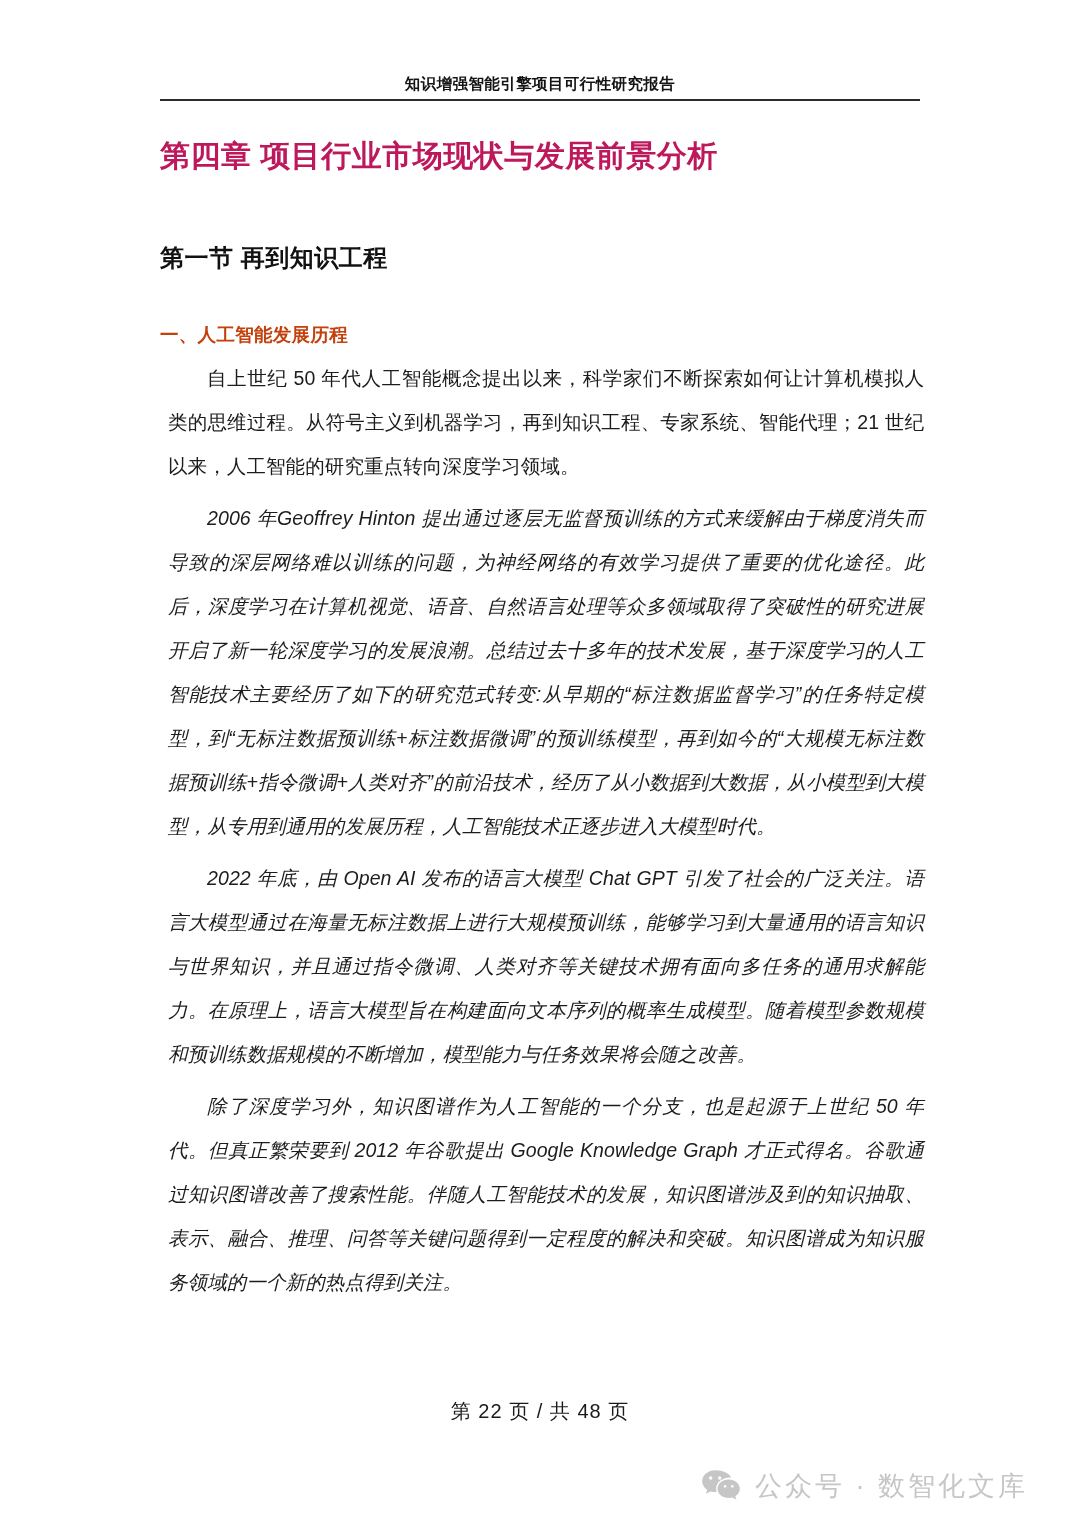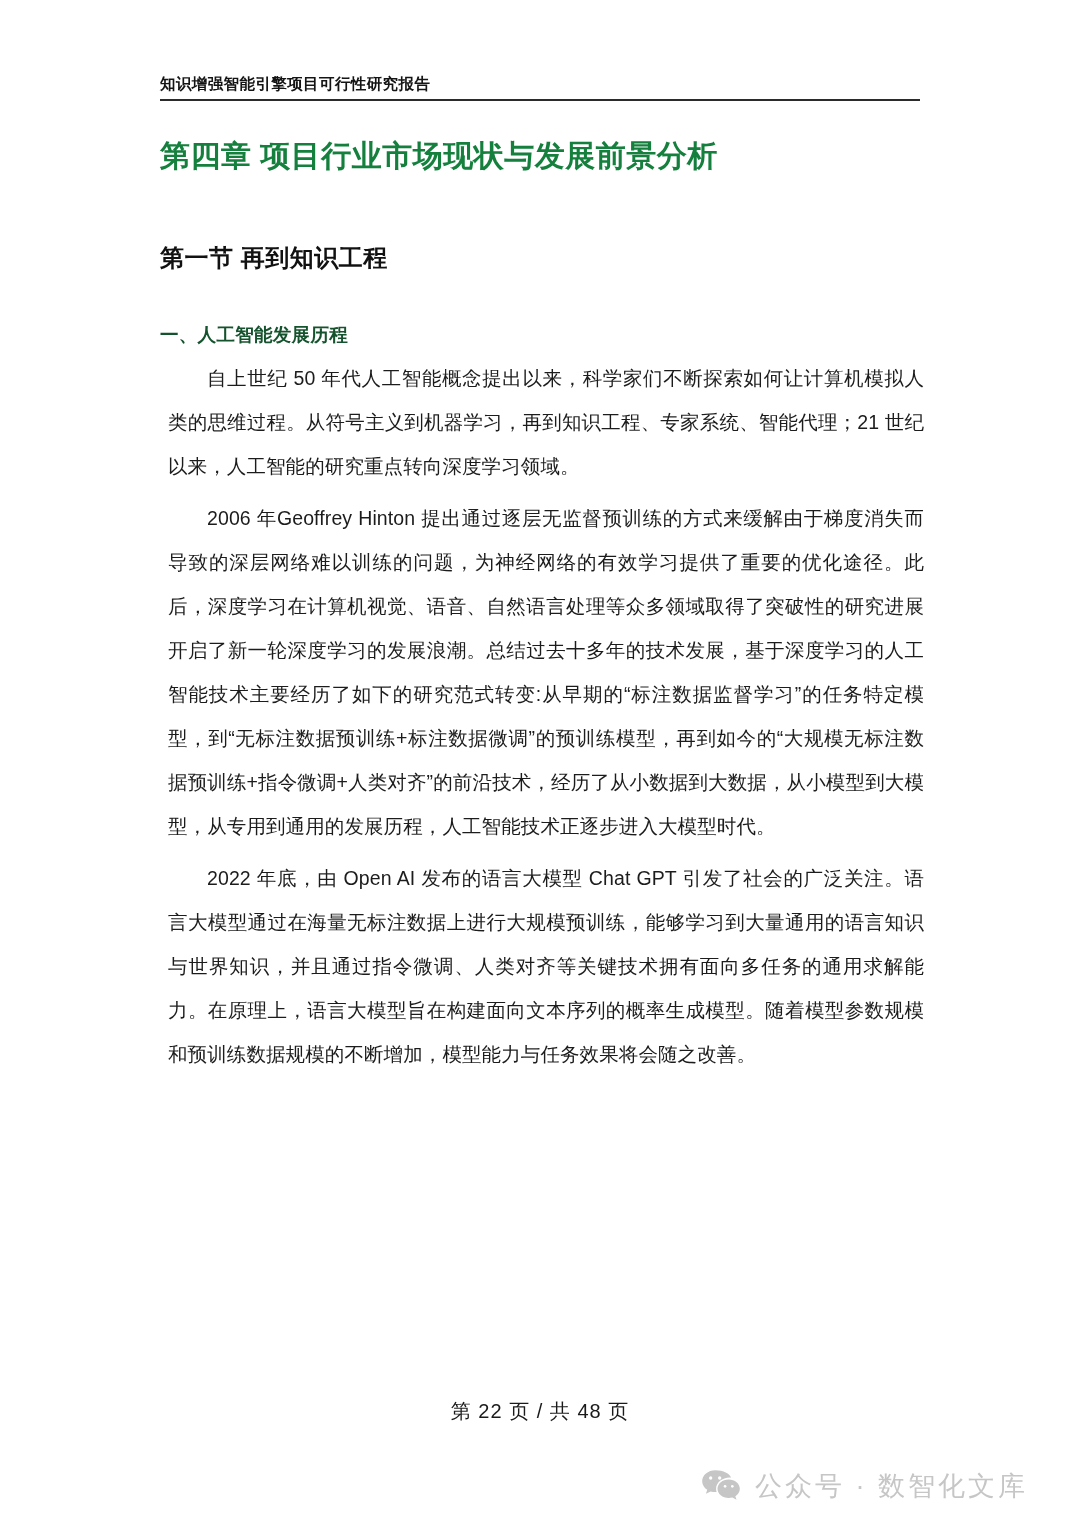--- a/index.html
+++ b/index.html
@@ -23,61 +23,61 @@
   }
 
   
   .header-block {
     position: absolute;
     left: 160px;
     top: 72px;
     width: 760px;
   }
   .header-title {
-    text-align: left;
+    text-align: center;
     font-size: 15.5px;
     font-weight: bold;
     letter-spacing: 0.4px;
     color: #141414;
     line-height: 1.5;
   }
   .header-rule {
     margin-top: 4px;
     border-bottom: 2.2px solid #2b2b2b;
     width: 100%;
   }
 
   
   .chapter-title {
     position: absolute;
     left: 160px;
     top: 128px;
     font-size: 30px;
     font-weight: bold;
     letter-spacing: 0.5px;
-    color: #15803d;
+    color: #be185d;
     margin-top: 8px;
   }
   .section-title {
     position: absolute;
     left: 160px;
     top: 222px;
     font-size: 24px;
     font-weight: bold;
     letter-spacing: 0.5px;
     color: #111111;
   }
   .subsection-title {
     position: absolute;
     left: 160px;
     top: 303px;
     font-size: 18.5px;
     font-weight: bold;
     letter-spacing: 0.3px;
-    color: #14532d;
+    color: #c2410c;
   }
 
   
   .body-block {
     position: absolute;
     left: 160px;
     top: 348px;
     width: 772px;
   }
   .para {
@@ -85,20 +85,21 @@
     line-height: 44px;
     text-align: justify;
     text-justify: inter-ideograph;
     text-indent: 2em;
     margin: 8px;
     color: #1c1c1c;
     letter-spacing: 0.1px;
   }
   .para + .para {
     margin-top: 0px;
+    font-style: italic;
   }
 
   
   .page-footer {
     position: absolute;
     left: 0;
     right: 0;
     top: 1398px;
     text-align: center;
     font-size: 20px;
@@ -141,20 +142,21 @@
   <h1 class="chapter-title">第四章 项目行业市场现状与发展前景分析</h1>
 
   <h2 class="section-title">第一节 再到知识工程</h2>
 
   <h3 class="subsection-title">一、人工智能发展历程</h3>
 
   <div class="body-block">
     <p class="para">自上世纪 50 年代人工智能概念提出以来，科学家们不断探索如何让计算机模拟人类的思维过程。从符号主义到机器学习，再到知识工程、专家系统、智能代理；21 世纪以来，人工智能的研究重点转向深度学习领域。</p>
     <p class="para">2006 年Geoffrey Hinton 提出通过逐层无监督预训练的方式来缓解由于梯度消失而导致的深层网络难以训练的问题，为神经网络的有效学习提供了重要的优化途径。此后，深度学习在计算机视觉、语音、自然语言处理等众多领域取得了突破性的研究进展开启了新一轮深度学习的发展浪潮。总结过去十多年的技术发展，基于深度学习的人工智能技术主要经历了如下的研究范式转变:从早期的“标注数据监督学习”的任务特定模型，到“无标注数据预训练+标注数据微调”的预训练模型，再到如今的“大规模无标注数据预训练+指令微调+人类对齐”的前沿技术，经历了从小数据到大数据，从小模型到大模型，从专用到通用的发展历程，人工智能技术正逐步进入大模型时代。</p>
     <p class="para">2022 年底，由 Open AI 发布的语言大模型 Chat GPT 引发了社会的广泛关注。语言大模型通过在海量无标注数据上进行大规模预训练，能够学习到大量通用的语言知识与世界知识，并且通过指令微调、人类对齐等关键技术拥有面向多任务的通用求解能力。在原理上，语言大模型旨在构建面向文本序列的概率生成模型。随着模型参数规模和预训练数据规模的不断增加，模型能力与任务效果将会随之改善。</p>
+    <p class="para">除了深度学习外，知识图谱作为人工智能的一个分支，也是起源于上世纪 50 年代。但真正繁荣要到 2012 年谷歌提出 Google Knowledge Graph 才正式得名。谷歌通过知识图谱改善了搜索性能。伴随人工智能技术的发展，知识图谱涉及到的知识抽取、表示、融合、推理、问答等关键问题得到一定程度的解决和突破。知识图谱成为知识服务领域的一个新的热点得到关注。</p>
   </div>
 
   <div class="page-footer">第 22 页 / 共 48 页</div>
 
   <div class="watermark">
     <svg class="watermark-icon" viewBox="0 0 48 40">
       <path fill="#c6c6c6" d="M17.2 2.2C8.4 2.2 1.4 8.1 1.4 15.4c0 4.2 2.4 7.9 6.1 10.3l-1.6 4.9 5.7-2.9c1.8 0.5 3.7 0.8 5.6 0.8 0.5 0 1 0 1.5-0.1-0.4-1.2-0.6-2.4-0.6-3.7 0-7.5 7.3-13.6 16.3-13.6 0.6 0 1.1 0 1.7 0.1C34.6 6.2 26.7 2.2 17.2 2.2z"></path>
       <circle fill="#ffffff" cx="11.6" cy="11.6" r="2.0"></circle>
       <circle fill="#ffffff" cx="22.4" cy="11.6" r="2.0"></circle>
       <path fill="#c6c6c6" d="M46.6 24.6c0-6.1-6.0-11.1-13.4-11.1s-13.4 5.0-13.4 11.1 6.0 11.1 13.4 11.1c1.6 0 3.1-0.2 4.5-0.6l4.9 2.5-1.4-4.1C44.4 31.3 46.6 28.2 46.6 24.6z"></path>

